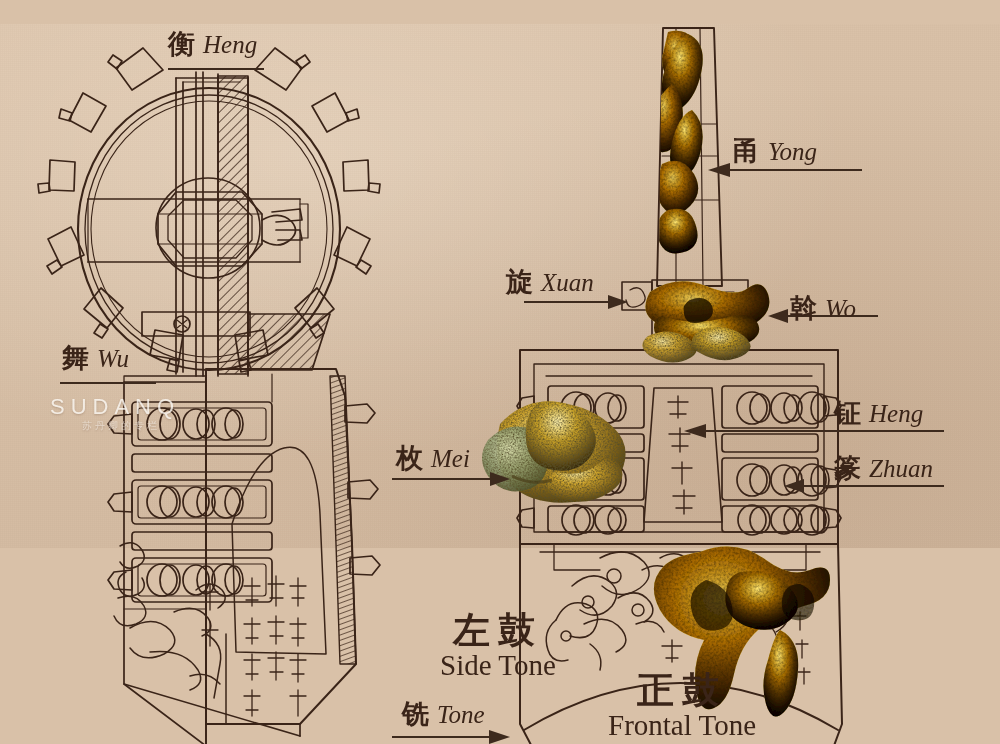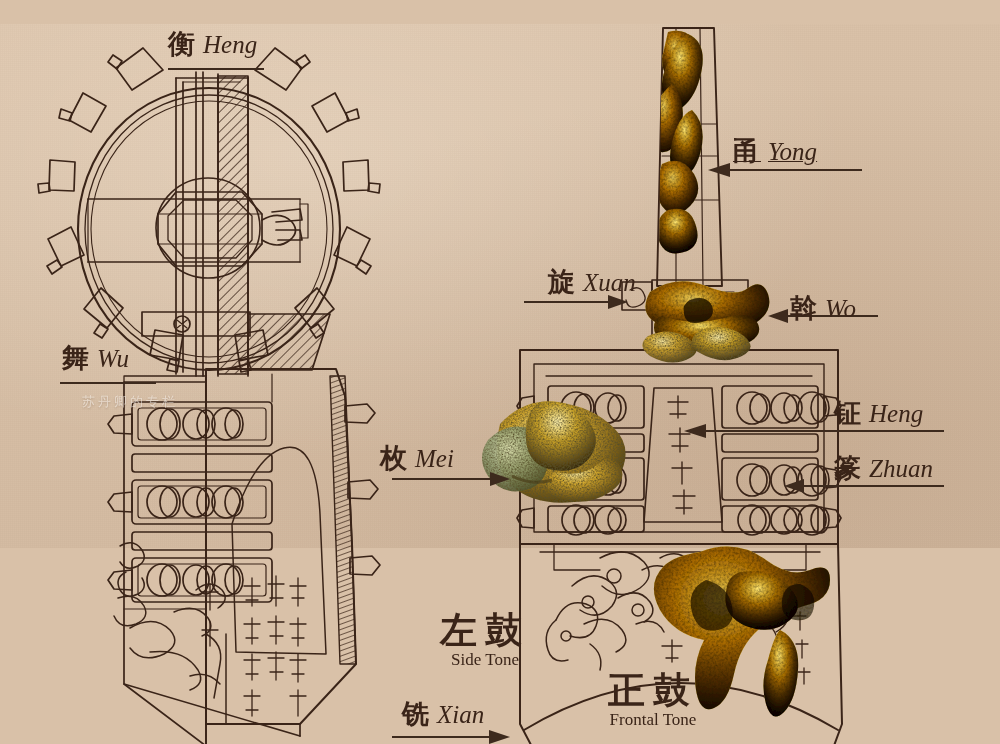--- a/index.html
+++ b/index.html
@@ -41,36 +41,36 @@
     letter-spacing:1px;
   }
   .label .py{
     font-family:"Liberation Serif", serif;
     font-style:italic;
     font-size:25px;
     margin-left:7px;
   }
   .label.stack{text-align:center;}
   .label.stack .cn{display:block;font-size:37px;letter-spacing:8px;font-weight:700;font-family:Liberation Serif, serif;}
-  .label.stack .py{display:block;font-style:normal;font-size:17px;margin-left:0;
+  .label.stack .py{display:block;font-style:normal;font-size:29px;margin-left:0;
      font-family:"Liberation Serif", serif;letter-spacing:0px;margin-top:1px;}
 
   .rule{position:absolute;height:2px;background:#3d2a1d;}
 
   
   #wm{
     position:absolute;left:50px;top:370px;
     color:rgba(255,252,248,.80);
     font-family:"Liberation Sans", sans-serif;
     font-size:22px;letter-spacing:6px;font-weight:300;
     text-shadow:0 1px 2px rgba(90,60,40,.25);
     pointer-events:none;
   }
   #wm .sub{
-    display:block;font-size:13px;letter-spacing:3px;margin-top:-1px;margin-left:32px;
+    display:block;font-size:10px;letter-spacing:3px;margin-top:-1px;margin-left:32px;
     color:rgba(255,250,244,.55);
   }
 </style>
 </head>
 <body>
 
 <div id="stage">
   <div id="grain"></div>
 
   <svg class="layer" viewBox="0 0 1000 744">
@@ -494,54 +494,55 @@
   <div class="rule" style="left:392px;top:712px;width:100px;"></div>
 
   <div class="label" style="left:168px;top:6px;">
     <span class="cn">衡</span><span class="py">Heng</span>
   </div>
 
   <div class="label" style="left:62px;top:320px;">
     <span class="cn">舞</span><span class="py">Wu</span>
   </div>
 
-  <div class="label" style="left:733px;top:113px;text-decoration:underline;">
+  <div class="label" style="left:733px;top:113px;">
     <span class="cn">甬</span><span class="py">Yong</span>
   </div>
 
-  <div class="label" style="left:548px;top:244px;text-align:right;">
+  <div class="label" style="left:506px;top:244px;text-align:right;">
     <span class="cn">旋</span><span class="py">Xuan</span>
   </div>
 
   <div class="label" style="left:790px;top:270px;">
     <span class="cn">斡</span><span class="py">Wo</span>
   </div>
 
   <div class="label" style="left:834px;top:375px;">
     <span class="cn">钲</span><span class="py">Heng</span>
   </div>
 
   <div class="label" style="left:834px;top:430px;text-align:right;">
     <span class="cn">篆</span><span class="py">Zhuan</span>
   </div>
 
-  <div class="label" style="left:380px;top:420px;">
+  <div class="label" style="left:396px;top:420px;">
     <span class="cn">枚</span><span class="py">Mei</span>
   </div>
 
   <div class="label" style="left:402px;top:676px;">
-    <span class="cn">铣</span><span class="py">Xian</span>
+    <span class="cn">铣</span><span class="py">Tone</span>
   </div>
 
   <div class="label stack" style="left:440px;top:588px;">
     <span class="cn">左鼓</span>
     <span class="py">Side Tone</span>
   </div>
 
   <div class="label stack" style="left:608px;top:648px;">
     <span class="cn">正鼓</span>
     <span class="py">Frontal Tone</span>
   </div>
 
   <div id="wm">
+    <span>SUDANQ</span>
     <span class="sub">苏丹卿的专栏</span>
   </div>
 </div>
 
 </body></html>

